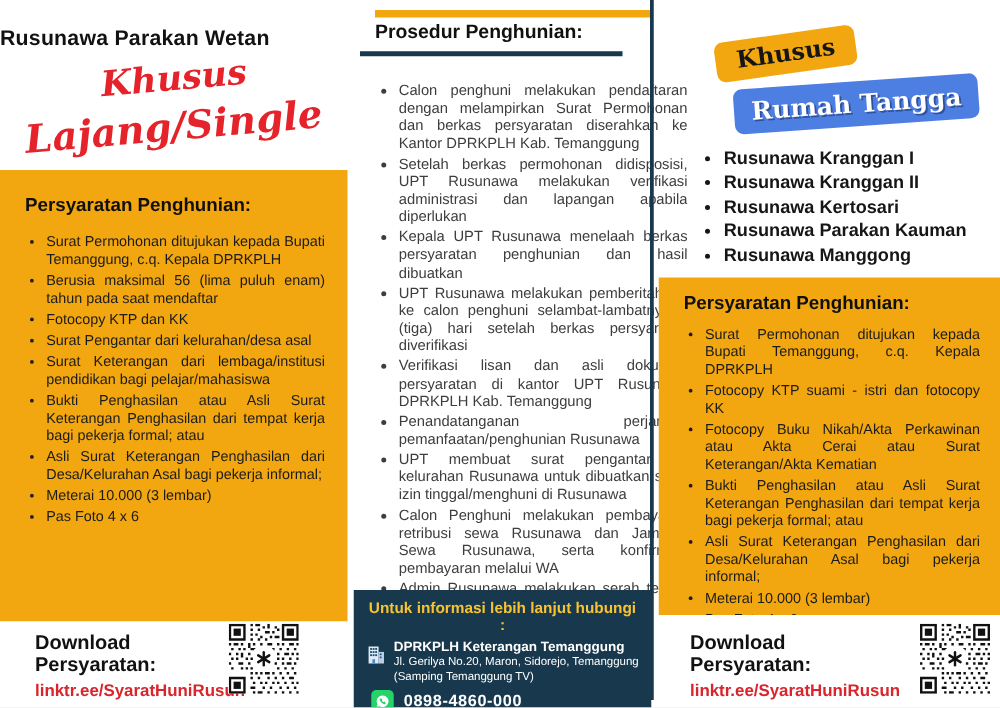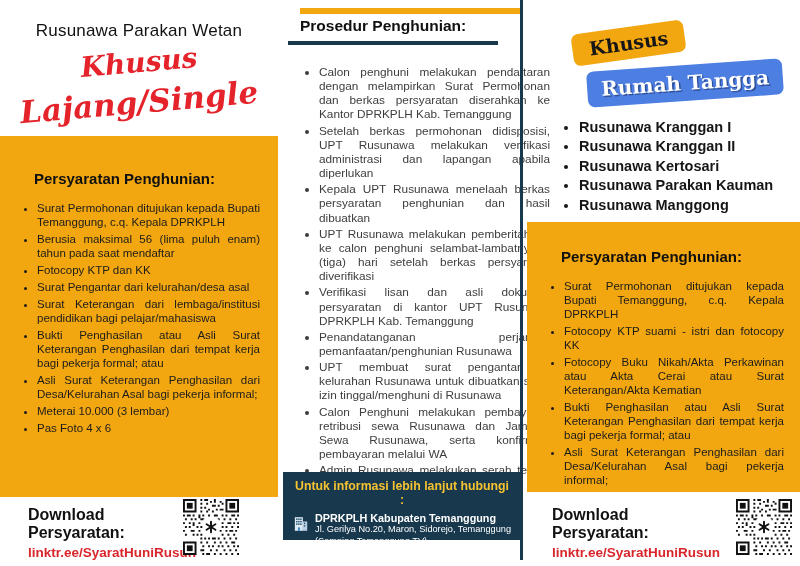--- a/index.html
+++ b/index.html
@@ -1,28 +1,28 @@
 <!DOCTYPE html>
 <html><head>
 <meta charset="utf-8">
 <style>
   html,body{margin:0;padding:0;background:#e9e9e9;}
   .page{position:relative;width:800px;height:566px;background:#ffffff;overflow:hidden;
         font-family:"Liberation Sans","DejaVu Sans",sans-serif;}
 
   
-  .lp-title{position:absolute;left:0;top:21px;width:278px;text-align:center;
-            font-size:17px;font-weight:normal;color:#121212;letter-spacing:.2px;}
+  .lp-title{position:absolute;left:0;top:21px;width:278px;
+            font-size:17px;font-weight:bold;color:#121212;letter-spacing:.2px;}
   .script{position:absolute;width:278px;text-align:center;color:#E4232B;
           font-family:"DejaVu Serif",serif;font-style:italic;font-weight:bold;}
   .s1{top:46px;font-size:28px;transform:rotate(-5deg);}
   .s2{top:84px;font-size:31px;transform:rotate(-5deg);}
 
   .obox{position:absolute;background:#F2A60F;box-sizing:border-box;overflow:hidden;}
-  .obox h2{margin:14px;font-size:15px;font-weight:800;color:#101010;}
+  .obox h2{margin:0;font-size:15px;font-weight:800;color:#101010;}
   .obox ul{margin:14px 0 0;padding-left:17px;}
   .obox li{font-size:11.5px;line-height:1.22;text-align:justify;color:#1c1c1c;
            margin-bottom:3px;overflow-wrap:break-word;}
   .obox-left{left:0;top:136px;width:278px;height:361px;padding:20px 18px 10px 20px;}
   .obox-right{left:527px;top:222px;width:273px;height:270px;padding:12px 16px 8px 20px;}
 
   .dl-text{position:absolute;}
   .dl-label{font-size:16px;font-weight:800;color:#111;}
   .dl-link{font-size:13.5px;font-weight:800;color:#D8262C;display:block;margin-top:3px;
            text-decoration:none;cursor:pointer;}
@@ -31,21 +31,21 @@
   
   .mp-bar{position:absolute;left:300px;top:8px;width:220px;height:6px;background:#F2A60F;}
   .mp-head{position:absolute;left:300px;top:17px;font-size:15.5px;font-weight:800;color:#101010;}
   .mp-rule{position:absolute;left:288px;top:41px;width:210px;height:4px;background:#17384D;}
   .mp-steps{position:absolute;left:288px;top:49px;width:231px;height:418px;overflow:hidden;
             margin:16px;padding-left:15px;list-style:disc;}
   .mp-steps li{font-size:11.8px;line-height:1.2;color:#3d3d3d;text-align:justify;
                margin-bottom:2px;overflow-wrap:break-word;}
   .vline{position:absolute;left:520px;top:0;width:3px;height:560px;background:#17384D;}
 
-  .contact{position:absolute;left:283px;top:472px;width:238px;height:68px;background:#17384D;
+  .contact{position:absolute;left:283px;top:472px;width:238px;height:95px;background:#17384D;
            box-sizing:border-box;padding:6px 10px;color:#fff;overflow:hidden;}
   .contact-head{color:#F7C331;font-size:12.3px;font-weight:800;text-align:center;margin:1px 0 4px;}
   .office-row{display:flex;gap:6px;align-items:flex-start;}
   .office-name{font-size:10.8px;font-weight:800;margin-top:1px;}
   .office-addr{font-size:9.2px;line-height:1.3;white-space:nowrap;}
   .phone-row{display:flex;gap:8px;align-items:center;margin:4px 0 0 4px;}
   .wa{width:18px;height:18px;background:#25D366;border-radius:4px;display:flex;
       align-items:center;justify-content:center;flex:0 0 auto;}
   .phone{font-size:13px;font-weight:800;letter-spacing:.5px;}
 
@@ -147,21 +147,21 @@
             <rect x="11.6" y="8" width="2.4" height="2.4"></rect>
           <rect x="5" y="12" width="2.4" height="2.4"></rect>
             <rect x="8.3" y="12" width="2.4" height="2.4"></rect>
             <rect x="11.6" y="12" width="2.4" height="2.4"></rect>
           <rect x="17.6" y="11" width="2.2" height="2.2"></rect>
             <rect x="17.6" y="15" width="2.2" height="2.2"></rect>
         </g>
         <rect x="8" y="18.5" width="3.4" height="5.5" fill="#3c8dd4"></rect>
       </svg>
       <div>
-        <div class="office-name">DPRKPLH Kabupaten Temanggung</div>
+        <div class="office-name">DPRKPLH Keterangan Temanggung</div>
         <div class="office-addr">Jl. Gerilya No.20, Maron, Sidorejo, Temanggung</div>
         <div class="office-addr">(Samping Temanggung TV)</div>
       </div>
     </div>
     <div class="phone-row">
       <span class="wa">
         <svg width="14" height="14" viewBox="0 0 24 24">
           <path fill="#ffffff" d="M12 4a8 8 0 0 0-6.9 12l-1 3.7 3.8-1A8 8 0 1 0 12 4z"></path>
           <path fill="#25D366" d="M9.4 8.2c.25-.25.65-.25.9 0l1.2 1.2c.25.25.25.65 0 .9l-.6.6c.55 1.1 1.45 2 2.55 2.55l.6-.6c.25-.25.65-.25.9 0l1.2 1.2c.25.25.25.65 0 .9l-.7.7c-.45.45-1.1.6-1.7.35-2.5-1.05-4.5-3.05-5.55-5.55-.25-.6-.1-1.25.35-1.7z"></path>
         </svg>

